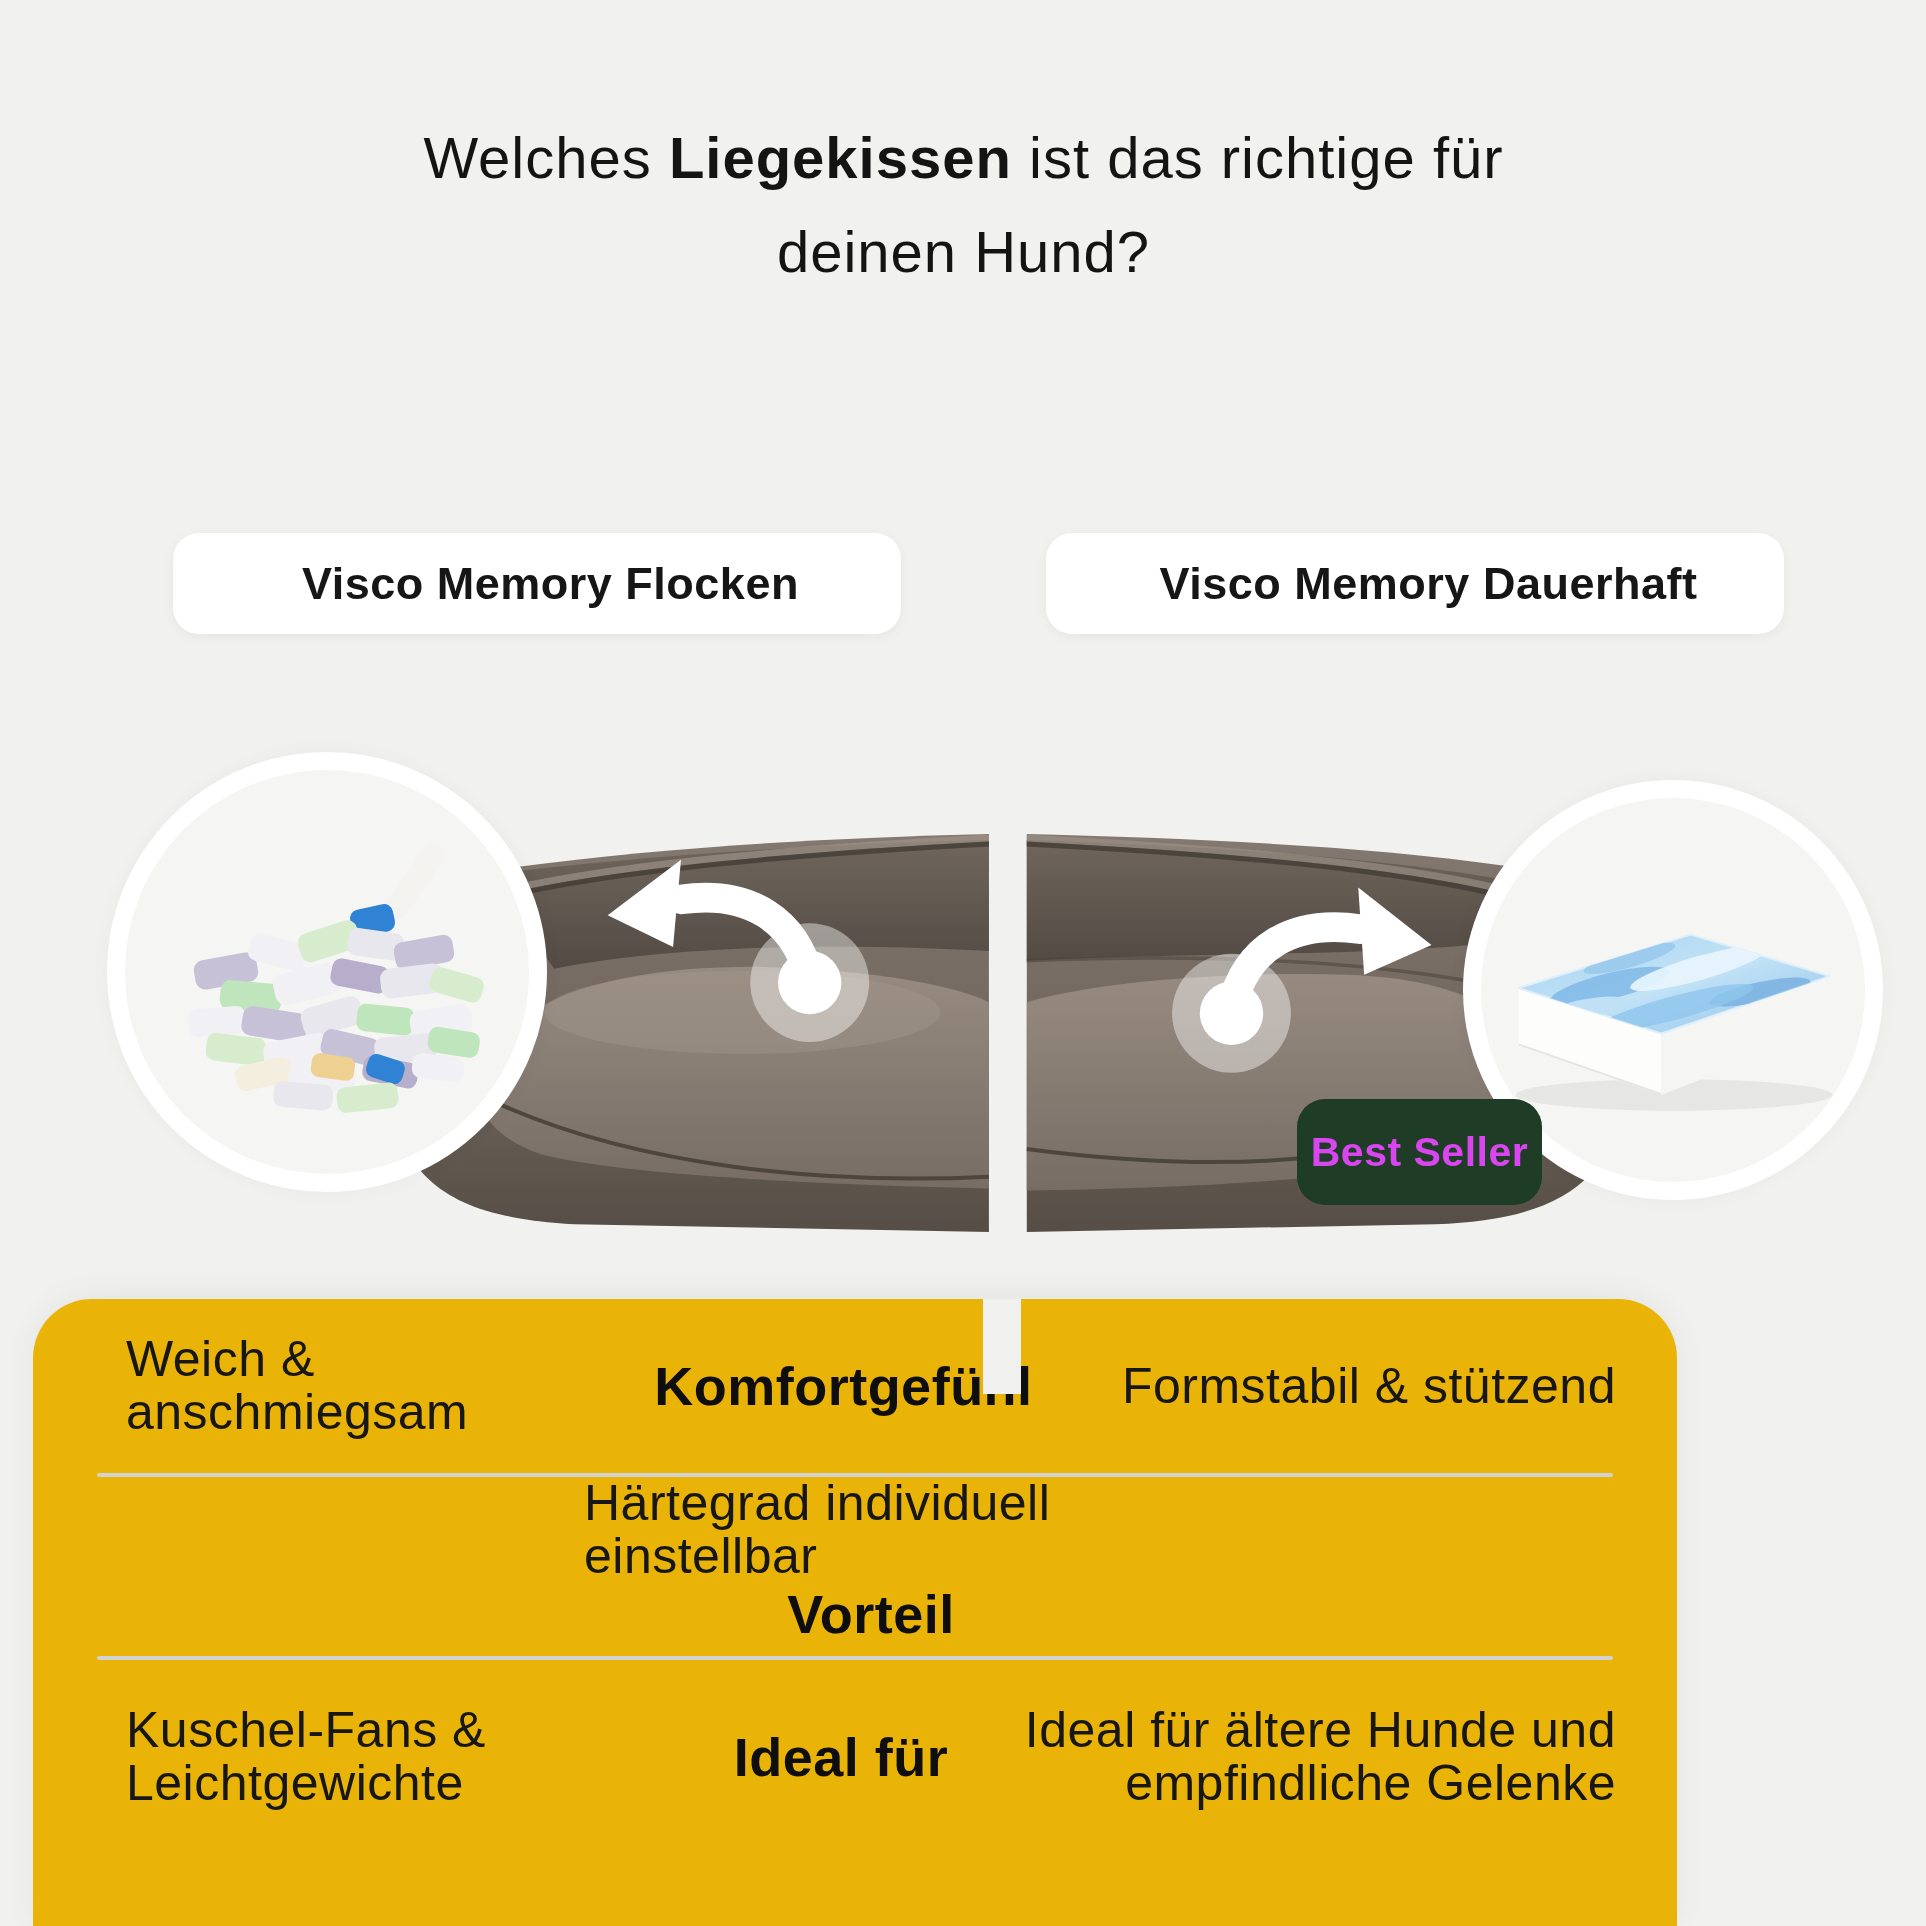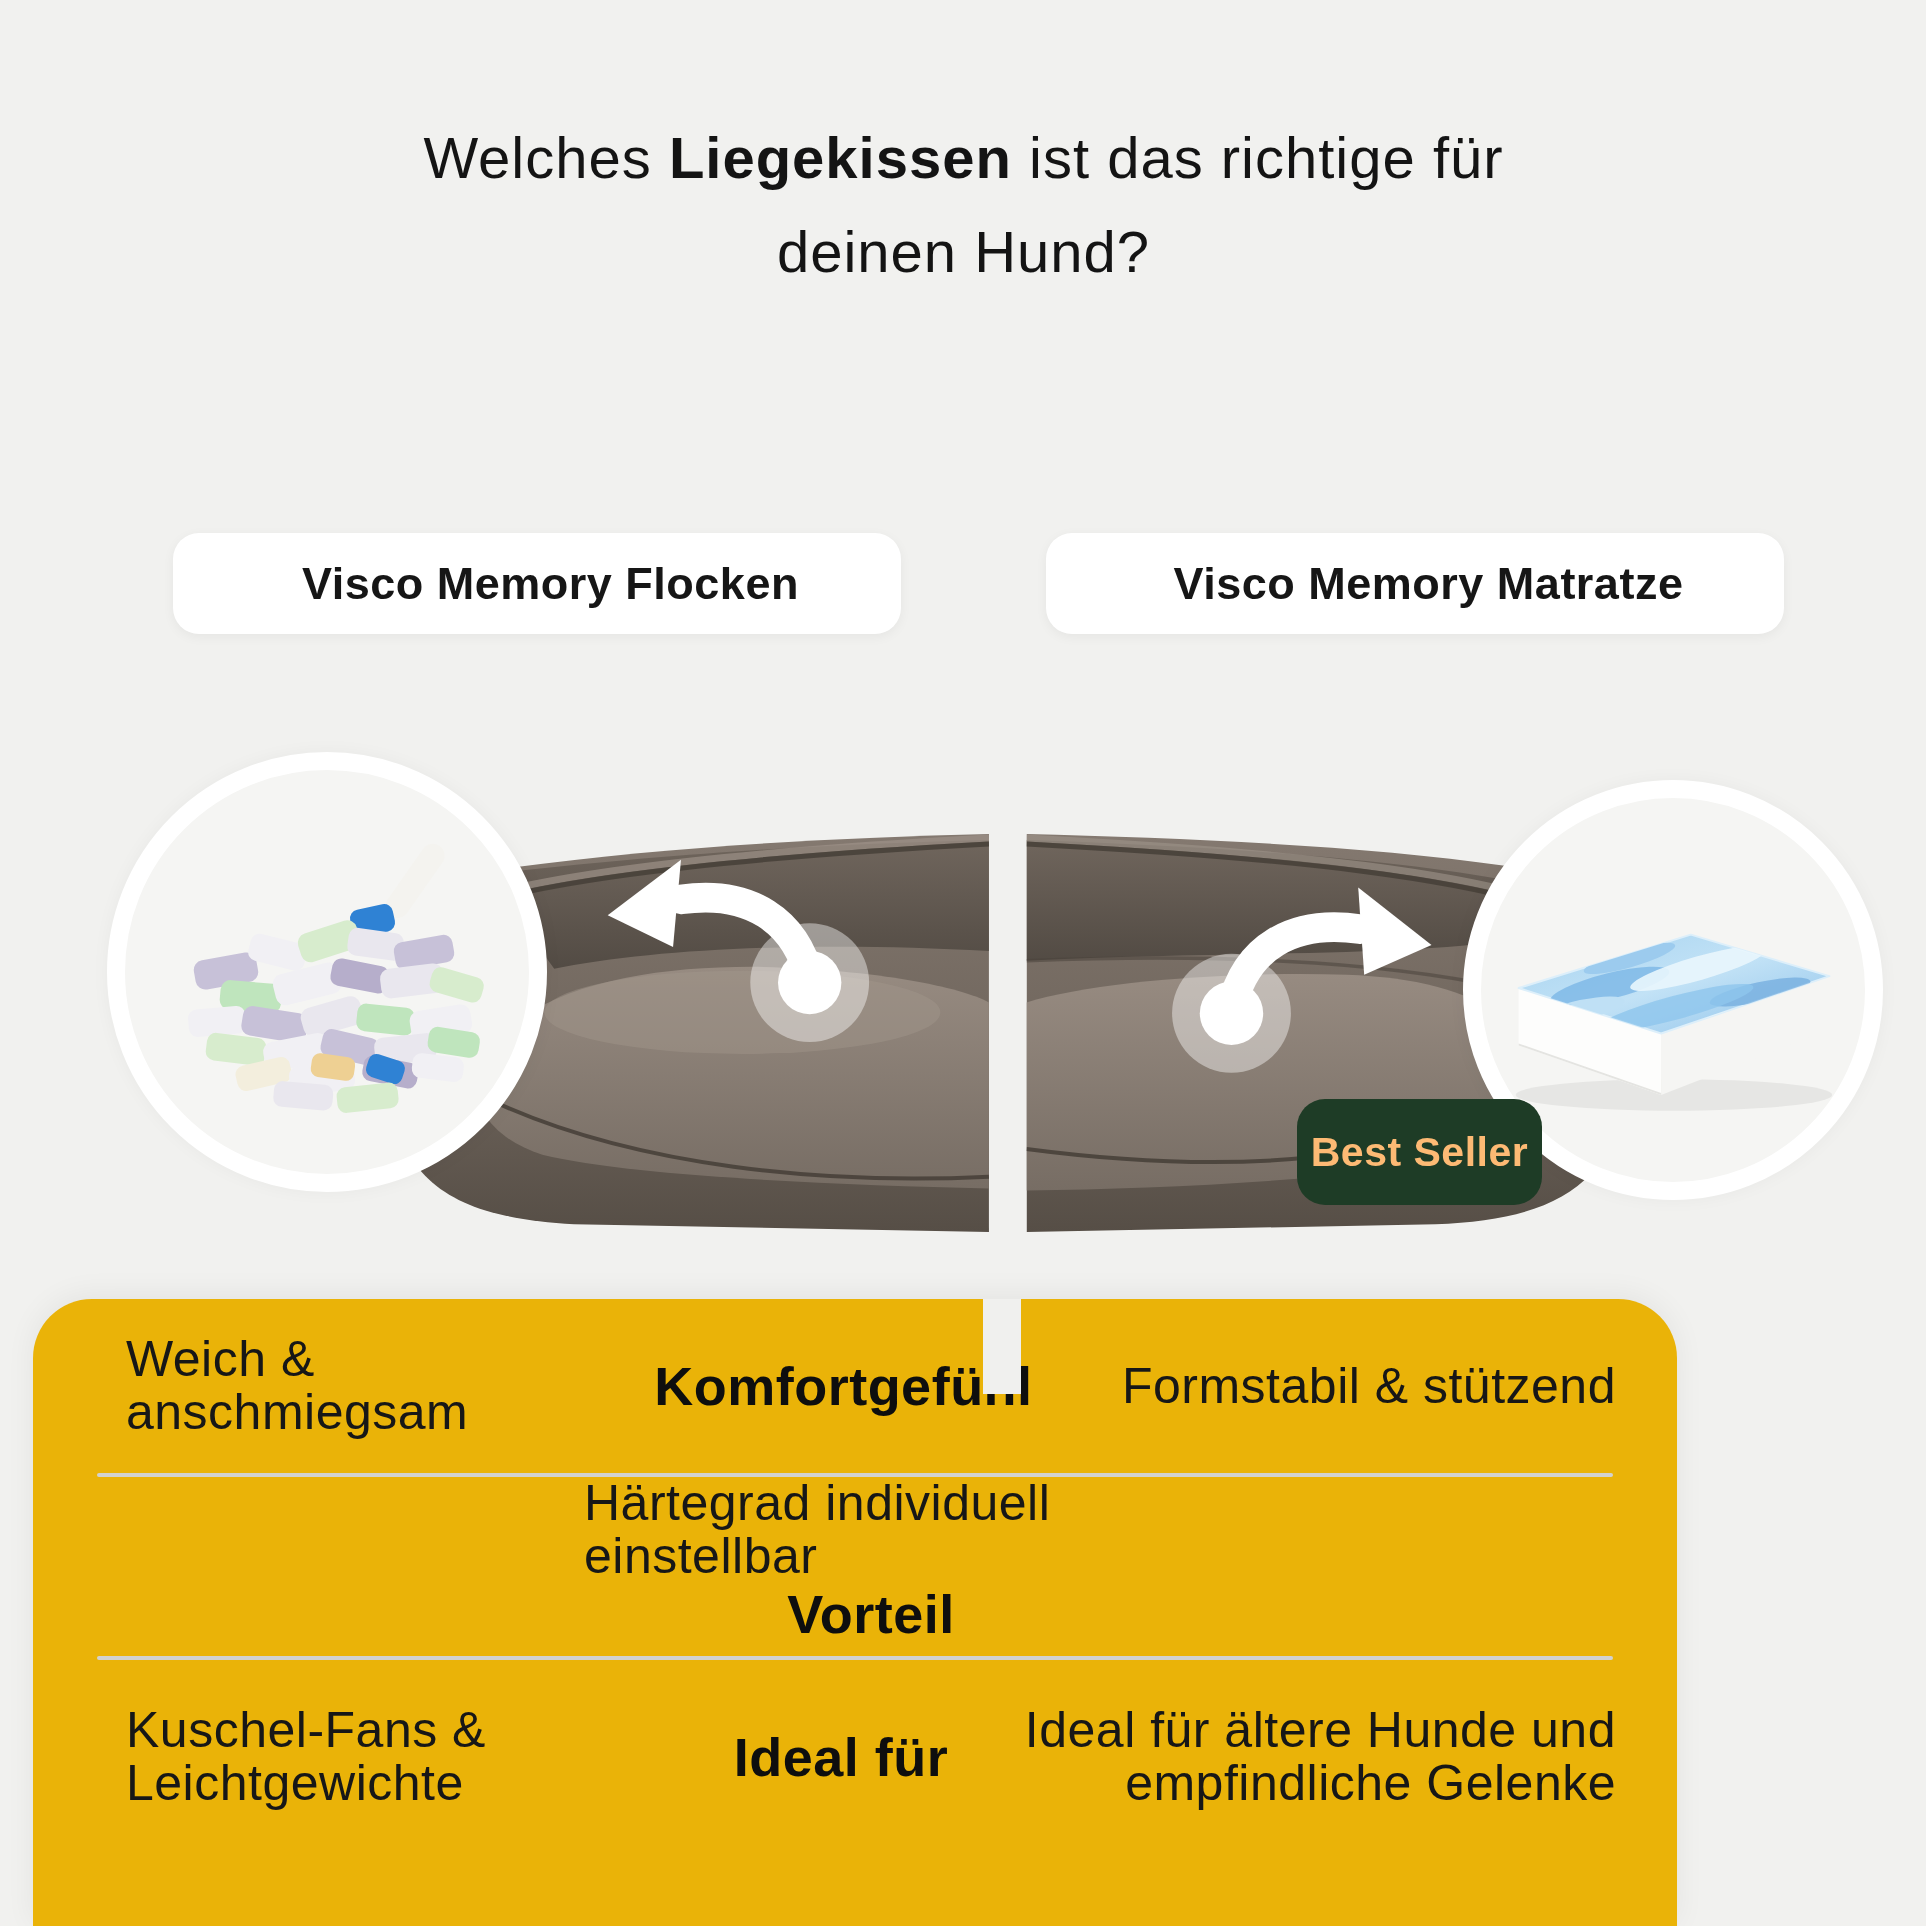--- a/index.html
+++ b/index.html
@@ -33,21 +33,21 @@
     background:#f5f5f3;overflow:hidden;z-index:2;
     box-shadow:0 0 18px rgba(0,0,0,.04);
   }
   .circle-left{left:107px;top:752px;width:404px;height:404px;}
   .circle-right{left:1463px;top:780px;width:384px;height:384px;}
   
   .badge{
     position:absolute;left:1297px;top:1099px;width:245px;height:106px;
     background:#1e3c26;border-radius:28px;z-index:3;
     display:flex;align-items:center;justify-content:center;
-    color:#fdba74;font-size:41px;font-weight:700;letter-spacing:0.5px;
+    color:#d946ef;font-size:41px;font-weight:700;letter-spacing:0.5px;
   }
   
   .card{
     position:absolute;left:33px;top:1299px;width:1644px;height:628px;
     background:#eab308;border-radius:59px 59px 0 0;z-index:1;
     box-shadow:0 -4px 30px rgba(0,0,0,.06);
     display:flex;flex-direction:column;
   }
   .gap-strip{
     position:absolute;left:983px;top:1299px;width:38px;height:95px;
@@ -78,21 +78,21 @@
 <body>
 
 <div class="page">
 
   <div class="title">
     <div><span>Welches </span><b>Liegekissen</b><span> ist das richtige für</span></div>
     <div>deinen Hund?</div>
   </div>
 
   <div class="pill pill-left">Visco Memory Flocken</div>
-  <div class="pill pill-right">Visco Memory Matratze</div>
+  <div class="pill pill-right">Visco Memory Dauerhaft</div>
 
   <div class="bed-scene">
     <svg width="1406" height="614" viewBox="0 0 1420 620">
       <defs>
         <linearGradient id="bodyGrad" x1="0" y1="0" x2="0" y2="1">
           <stop offset="0" stop-color="#847970"></stop>
           <stop offset=".55" stop-color="#6f655c"></stop>
           <stop offset="1" stop-color="#564e46"></stop>
         </linearGradient>
         <linearGradient id="backGrad" x1="0" y1="0" x2="0" y2="1">

